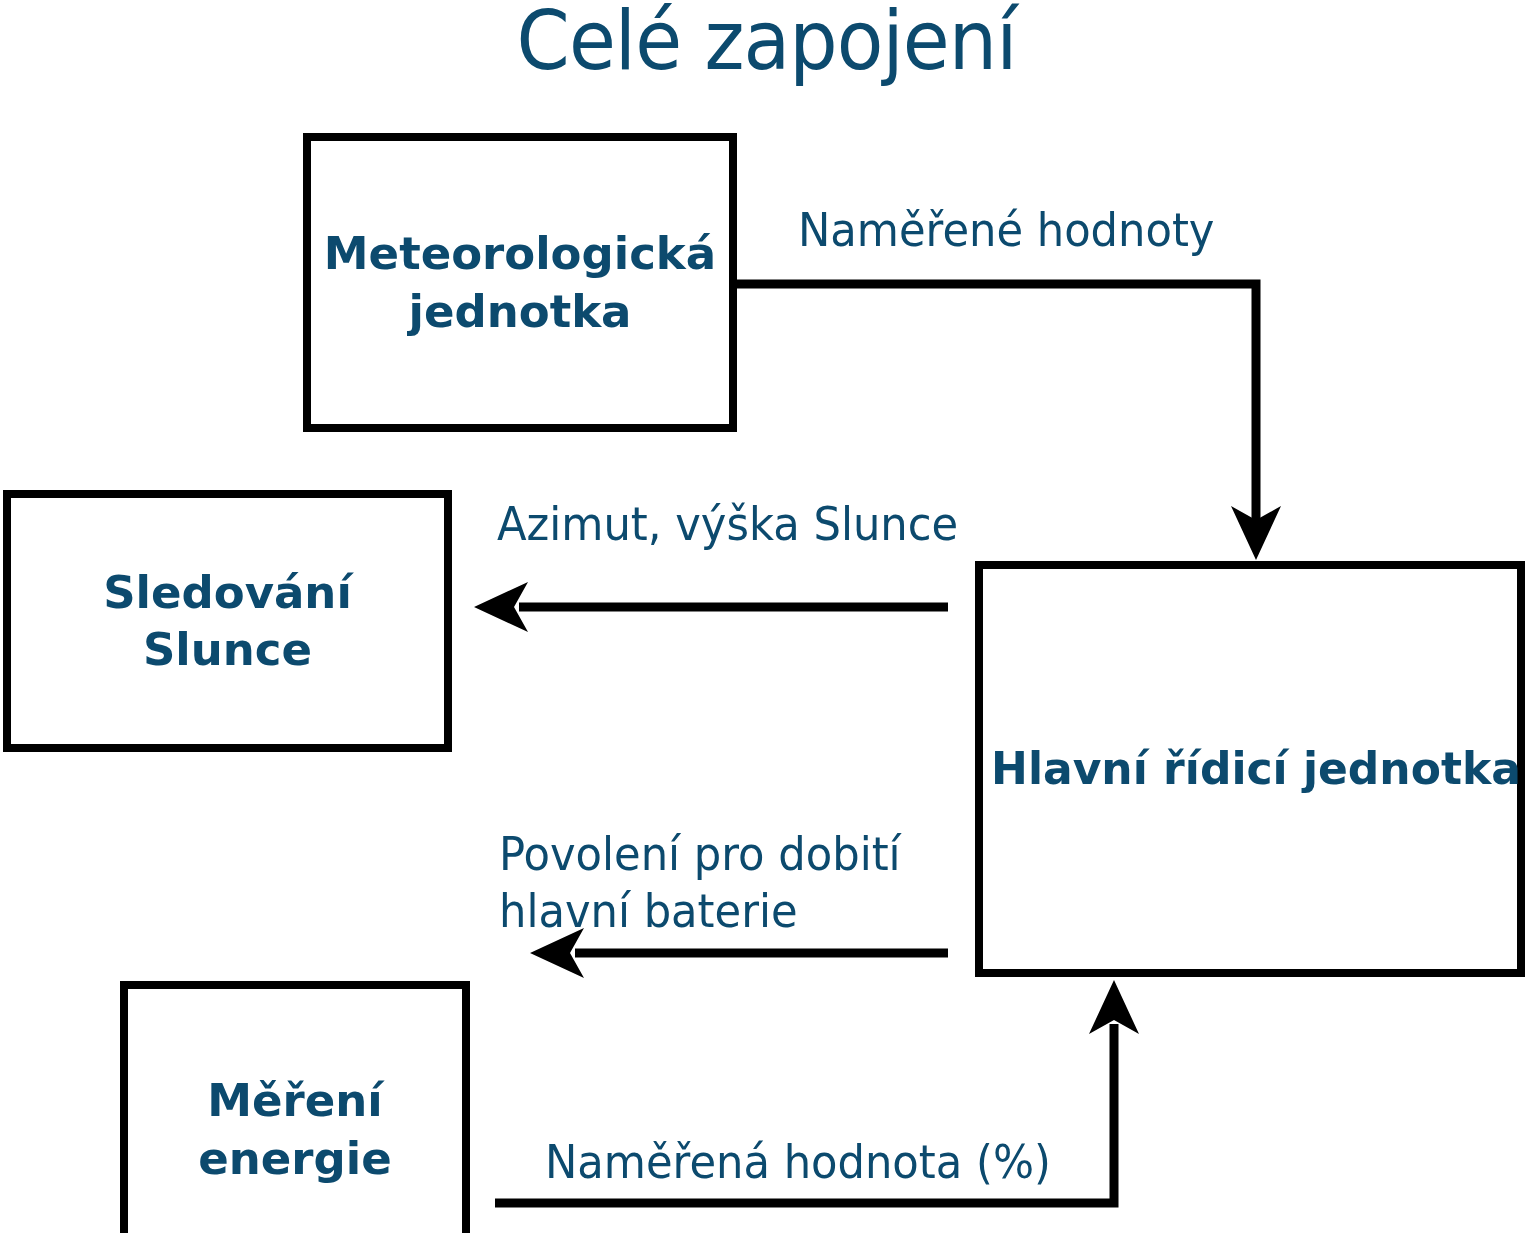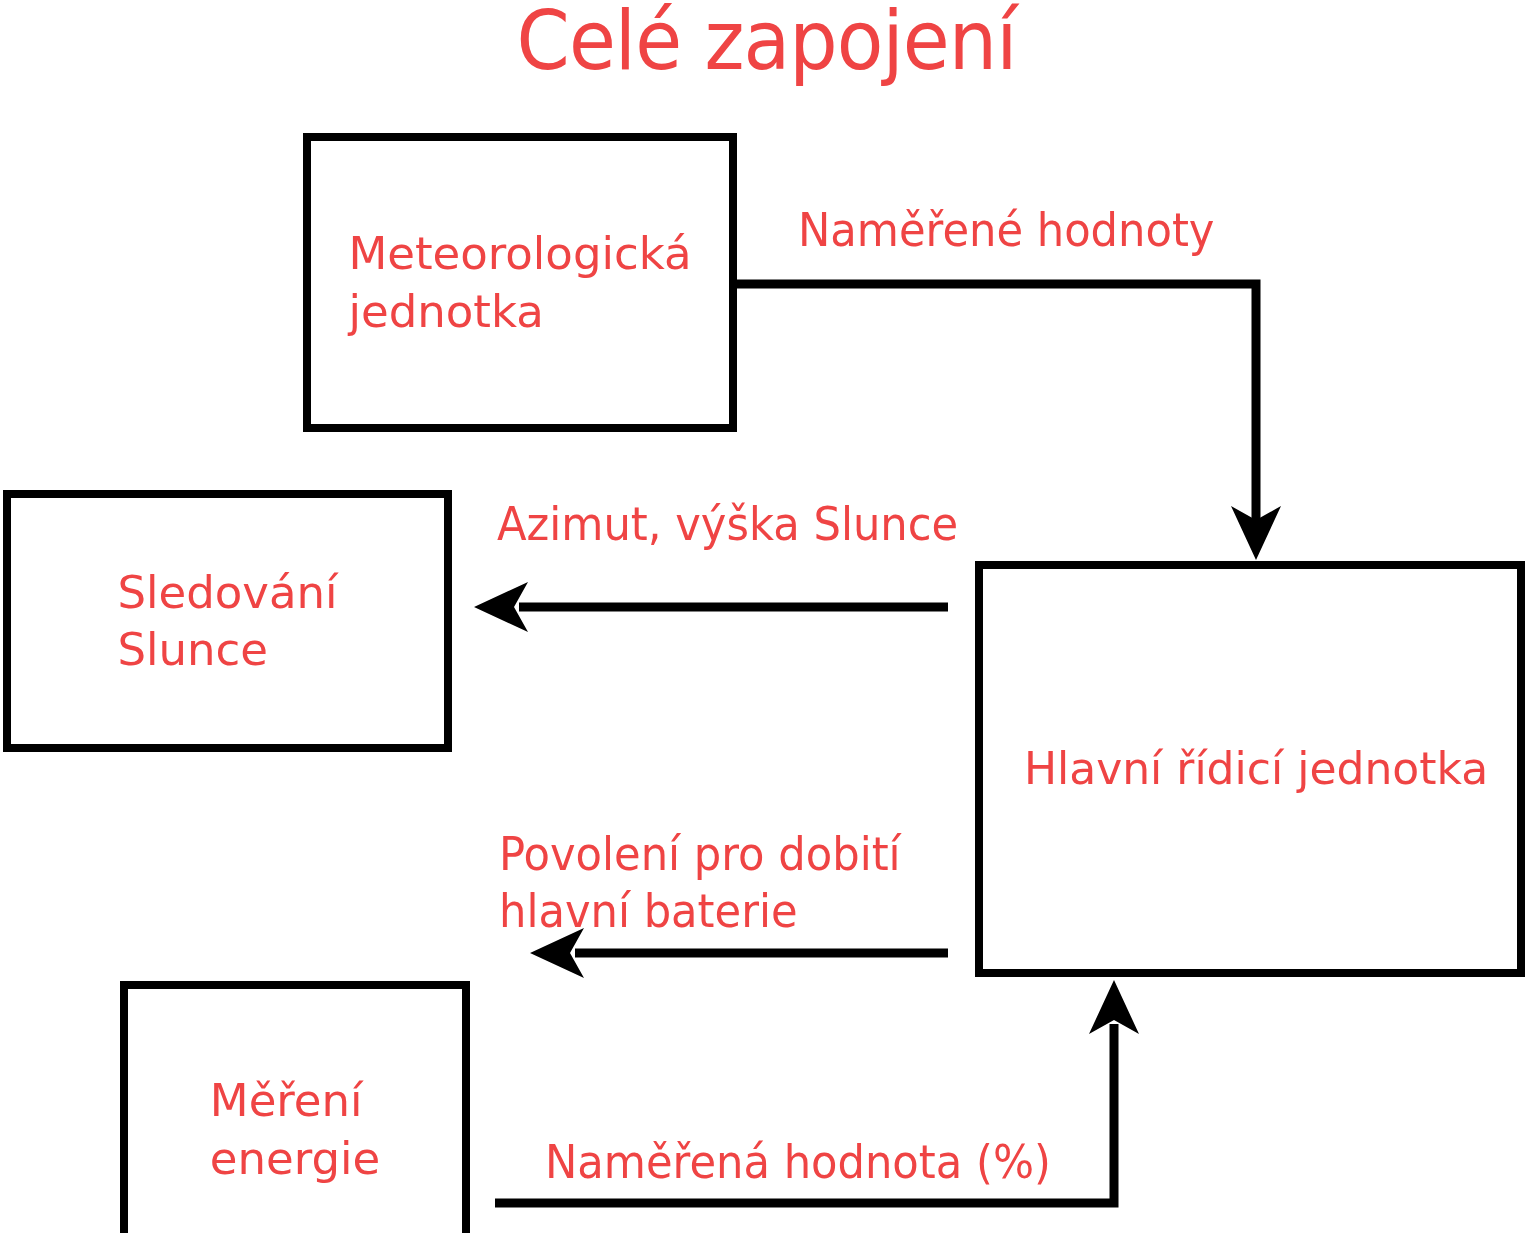--- a/index.html
+++ b/index.html
@@ -6,21 +6,21 @@
     margin: 0;
     padding: 0;
     background: #ffffff;
   }
   .canvas {
     position: relative;
     width: 1533px;
     height: 1233px;
     background: #ffffff;
     font-family: "DejaVu Sans", sans-serif;
-    color: #ef4444;
+    color: #0c4a6e;
     overflow: hidden;
   }
   .title {
     position: absolute;
     top: 0;
     left: 0;
     width: 100%;
     margin: 0;
     text-align: center;
     font-size: 82px;
@@ -32,20 +32,22 @@
     white-space: nowrap;
   }
   .box {
     position: absolute;
     box-sizing: border-box;
     border: 8px solid #000000;
     background: #ffffff;
     display: flex;
     align-items: center;
     justify-content: center;
+    text-align: center;
+    font-weight: bold;
   }
   .box-label {
     font-size: 45px;
     line-height: 1.27;
     white-space: pre-line;
   }
   #box-main .box-label {
     font-size: 44px;
     white-space: nowrap;
   }

